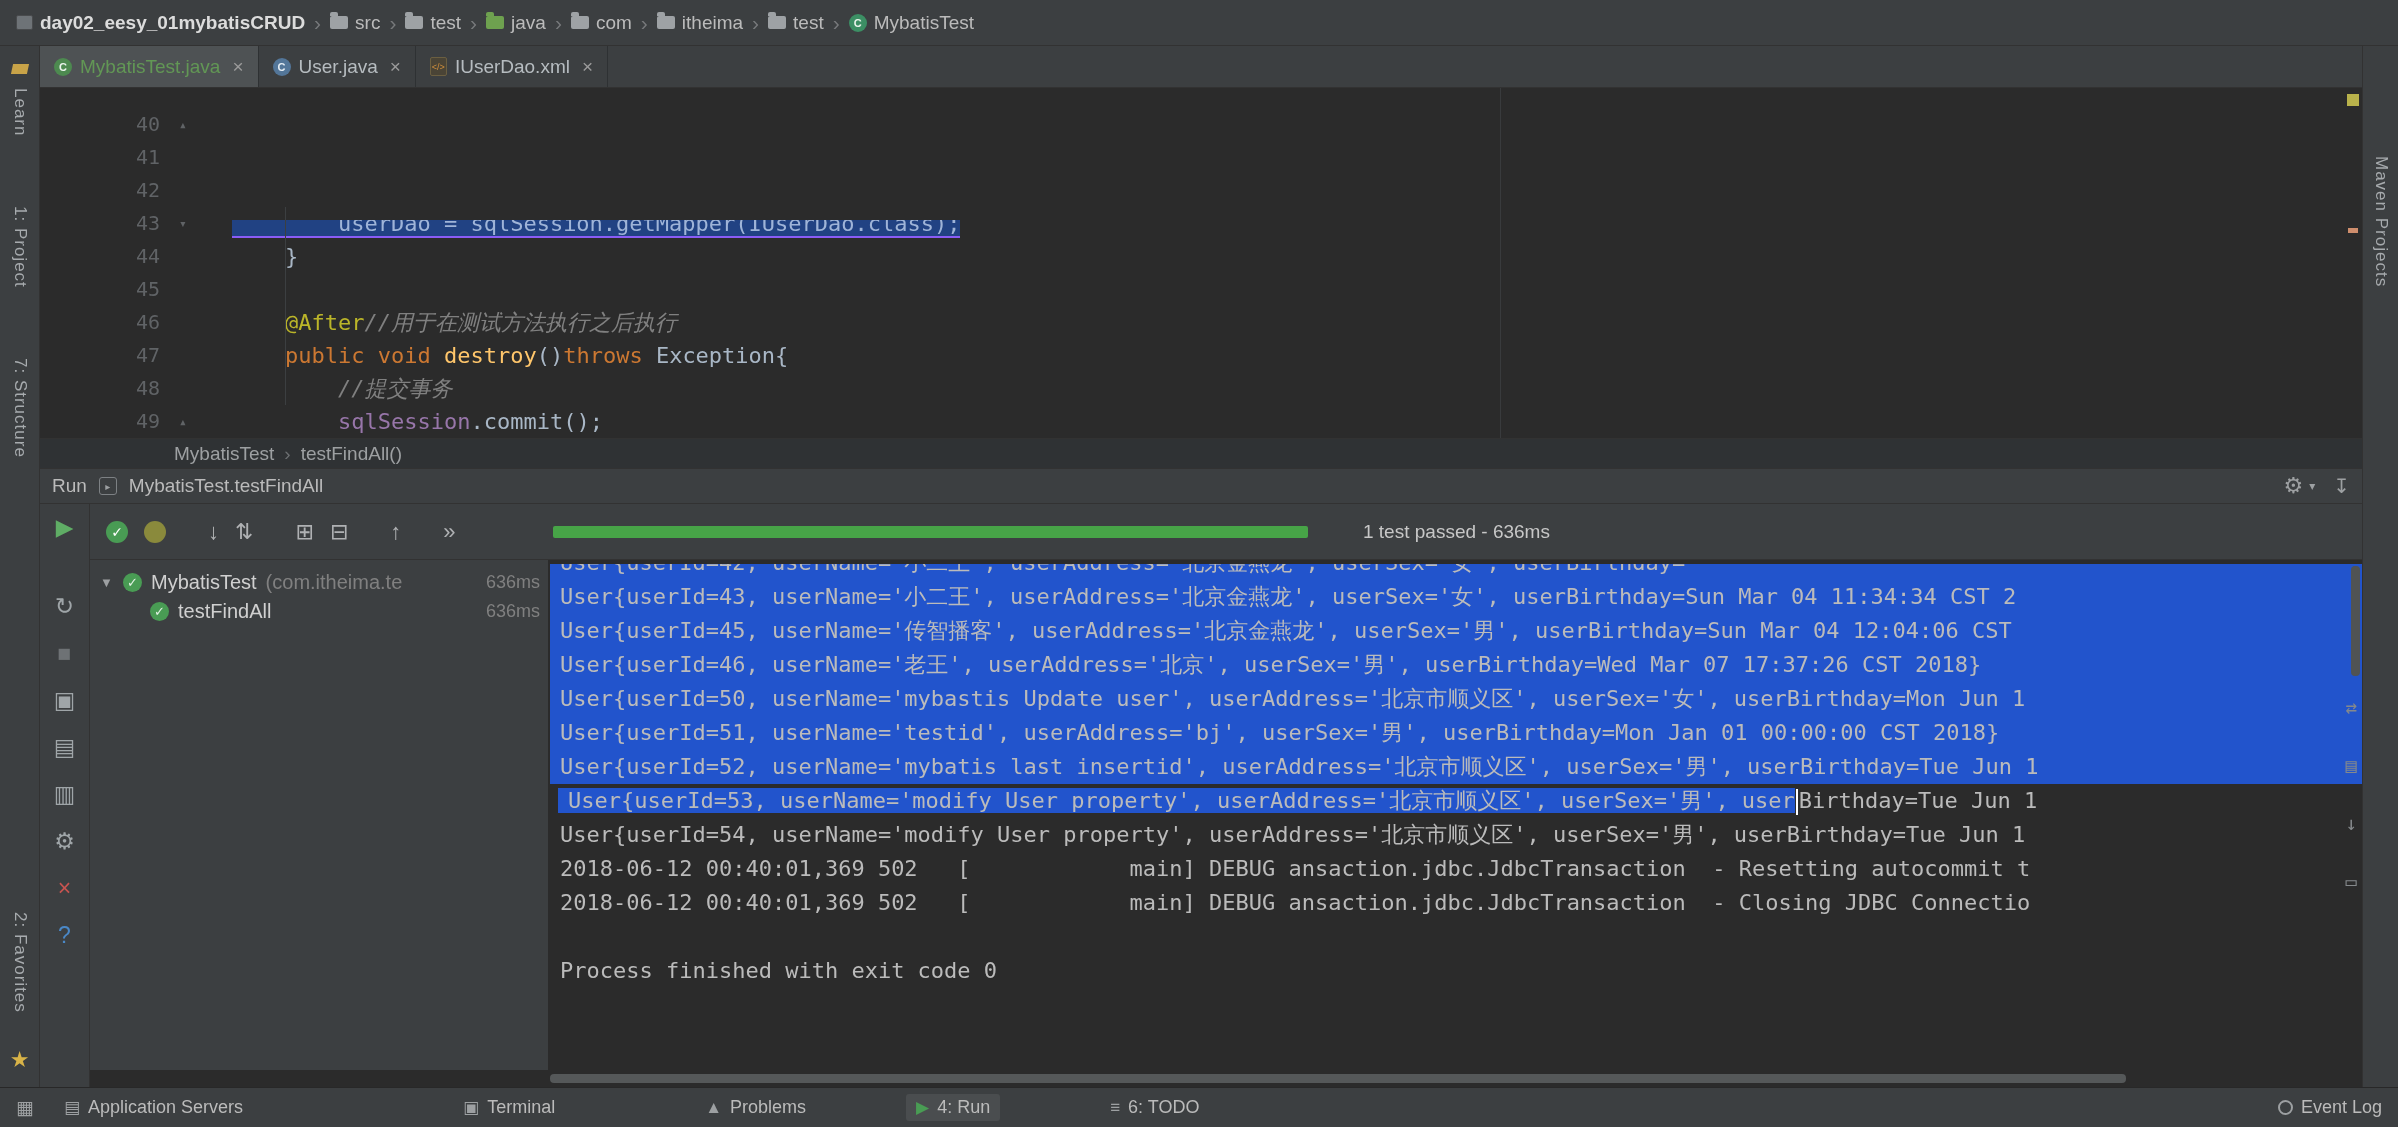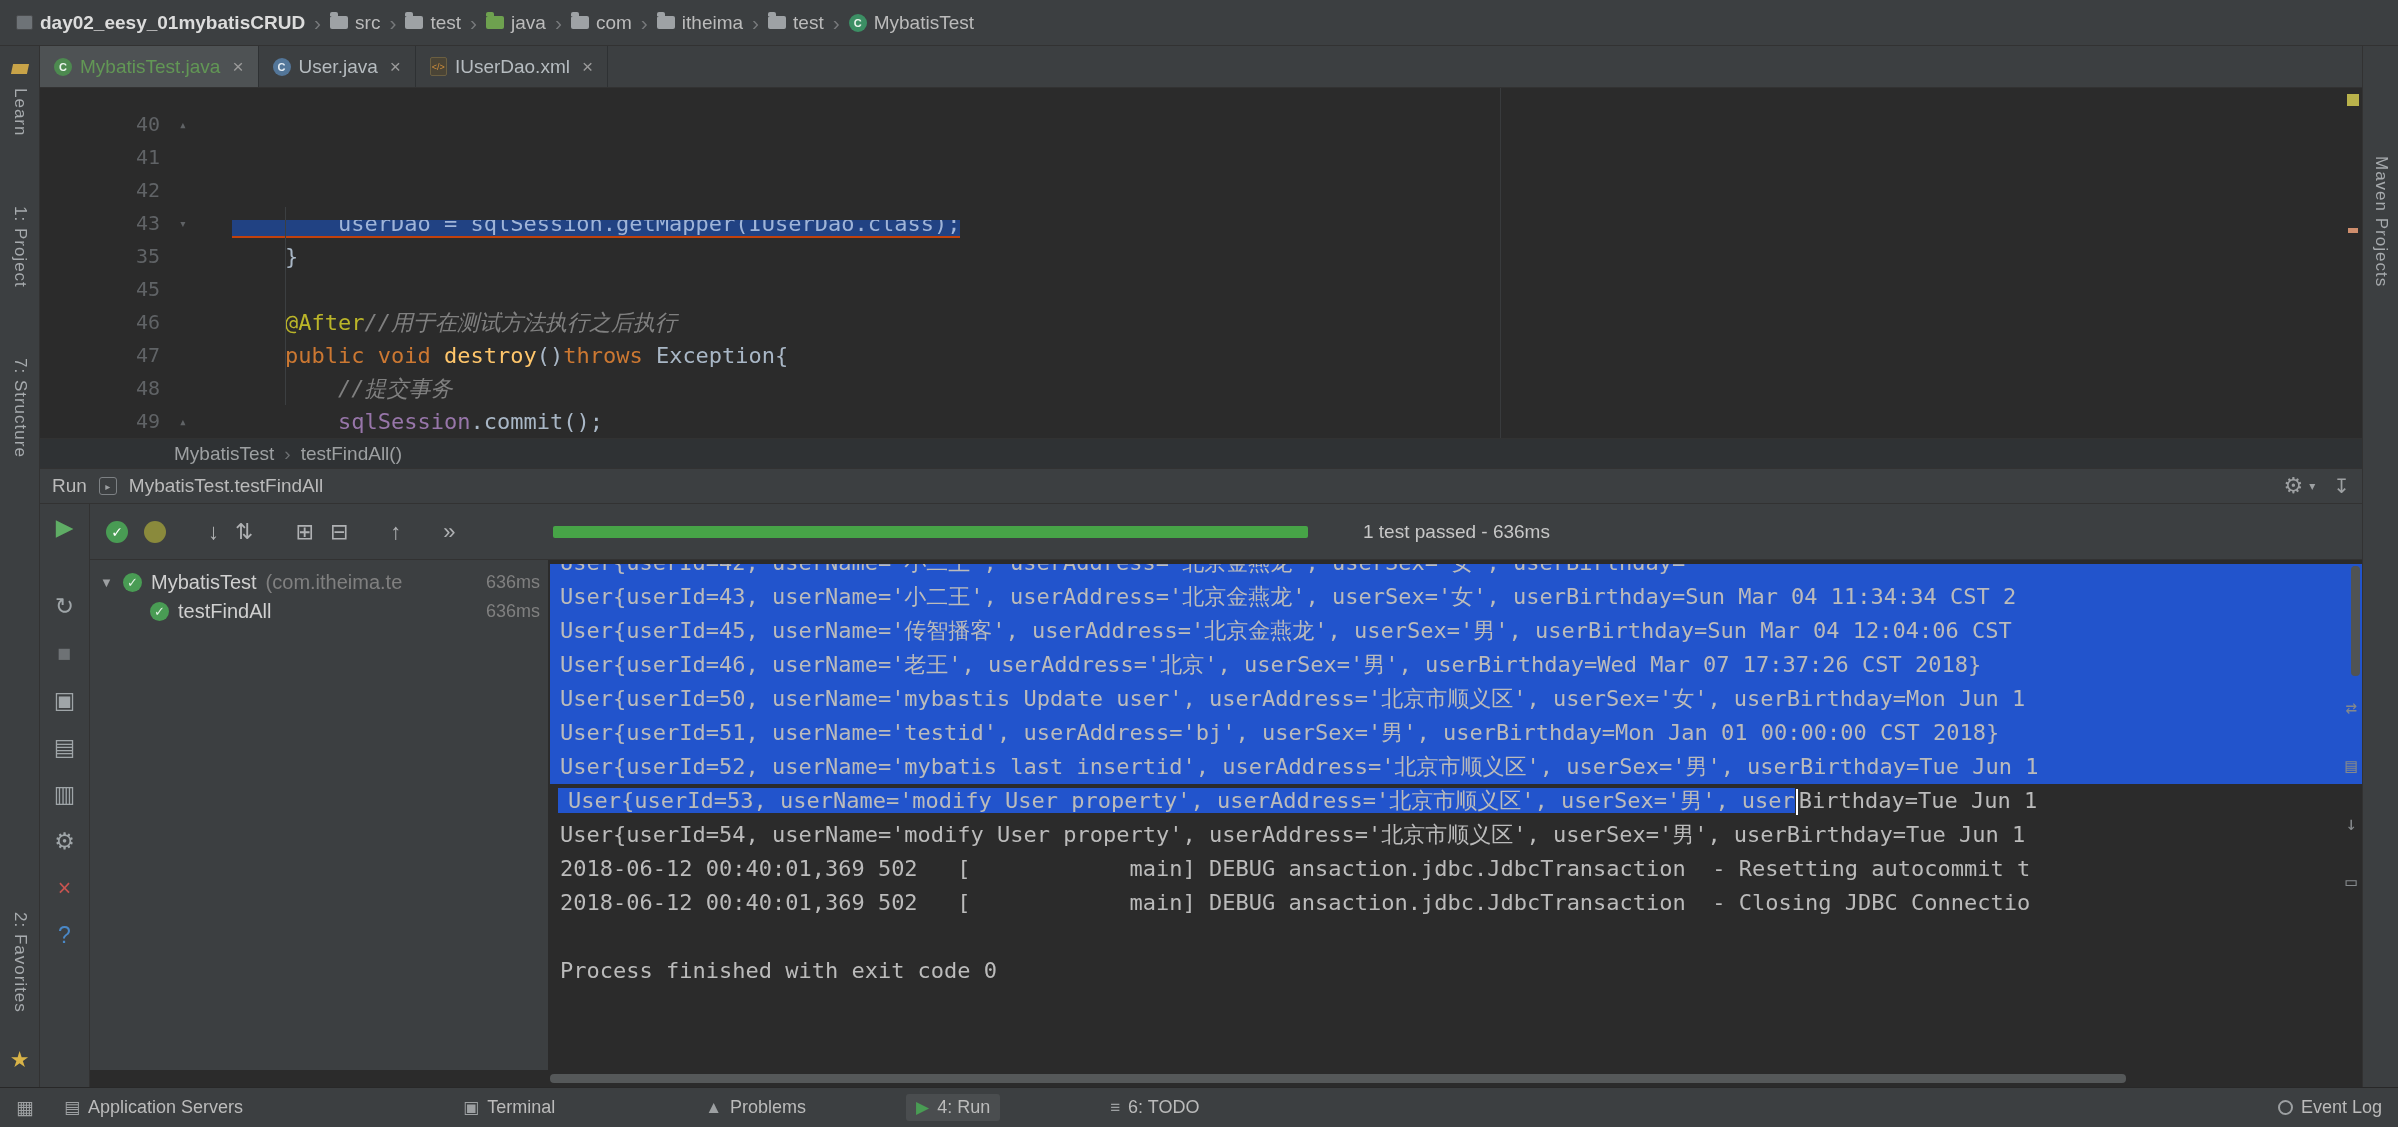--- a/index.html
+++ b/index.html
@@ -54,21 +54,21 @@
   .gl { height:33px; line-height:33px; display:flex;justify-content:flex-end; }
   .gl .num { width:112px; text-align:right; display:inline-block; }
   .gl .fold { width:46px; text-align:center; color:#606366; font-size:13px; }
   .gl.cut, .cl.cut { height:20px; overflow:hidden; }
   #code { flex:1; font:22px/33px "DejaVu Sans Mono",monospace; color:#a9b7c6; white-space:pre;
           padding-left:26px; position:relative; }
   .cl { height:33px; }
   .cutinner { margin-top:-13px; }
   .kw { color:#cc7832; } .ann { color:#bbb529; } .com { color:#808080; font-style:italic;margin-top:39px; }
   .field { color:#9876aa; } .method { color:#ffc66b; } .plain { color:#a9b7c6; }
-  .selcut { background:#214283; border-bottom:2px solid #c2410c; color:#9fb4d8; }
+  .selcut { background:#214283; border-bottom:2px solid #8b5cf6; color:#9fb4d8; }
   #indent-guide { position:absolute; left:79px; top:119px; height:198px; width:1px; background:#3c3f41; }
   #margin-guide { position:absolute; left:1294px; top:0; bottom:0; width:1px; background:#393b3d; }
   #editor-scrollbar { position:absolute; right:0; top:0; bottom:0; width:18px; }
   .inspect-square { position:absolute; top:6px; right:3px; width:12px; height:12px; background:#b9b24b; }
   .stripe-mark { position:absolute; top:140px; right:4px; width:10px; height:5px; background:#cf8e6d; }
 
   
   #ed-breadcrumb { height:30px; background:#2f3234; border-top:1px solid #323232; display:flex;
                    align-items:center; padding-left:134px; gap:10px; font-size:19px; color:#9da0a2; }
   #ed-breadcrumb .sep { color:#6c6f71; }
@@ -240,21 +240,21 @@
           </div>
           <div class="gl">
             <span class="num">42</span>
             <span class="fold"></span>
           </div>
           <div class="gl">
             <span class="num">43</span>
             <span class="fold">▾</span>
           </div>
           <div class="gl">
-            <span class="num">35</span>
+            <span class="num">44</span>
             <span class="fold"></span>
           </div>
           <div class="gl">
             <span class="num">45</span>
             <span class="fold"></span>
           </div>
           <div class="gl">
             <span class="num">46</span>
             <span class="fold"></span>
           </div>

